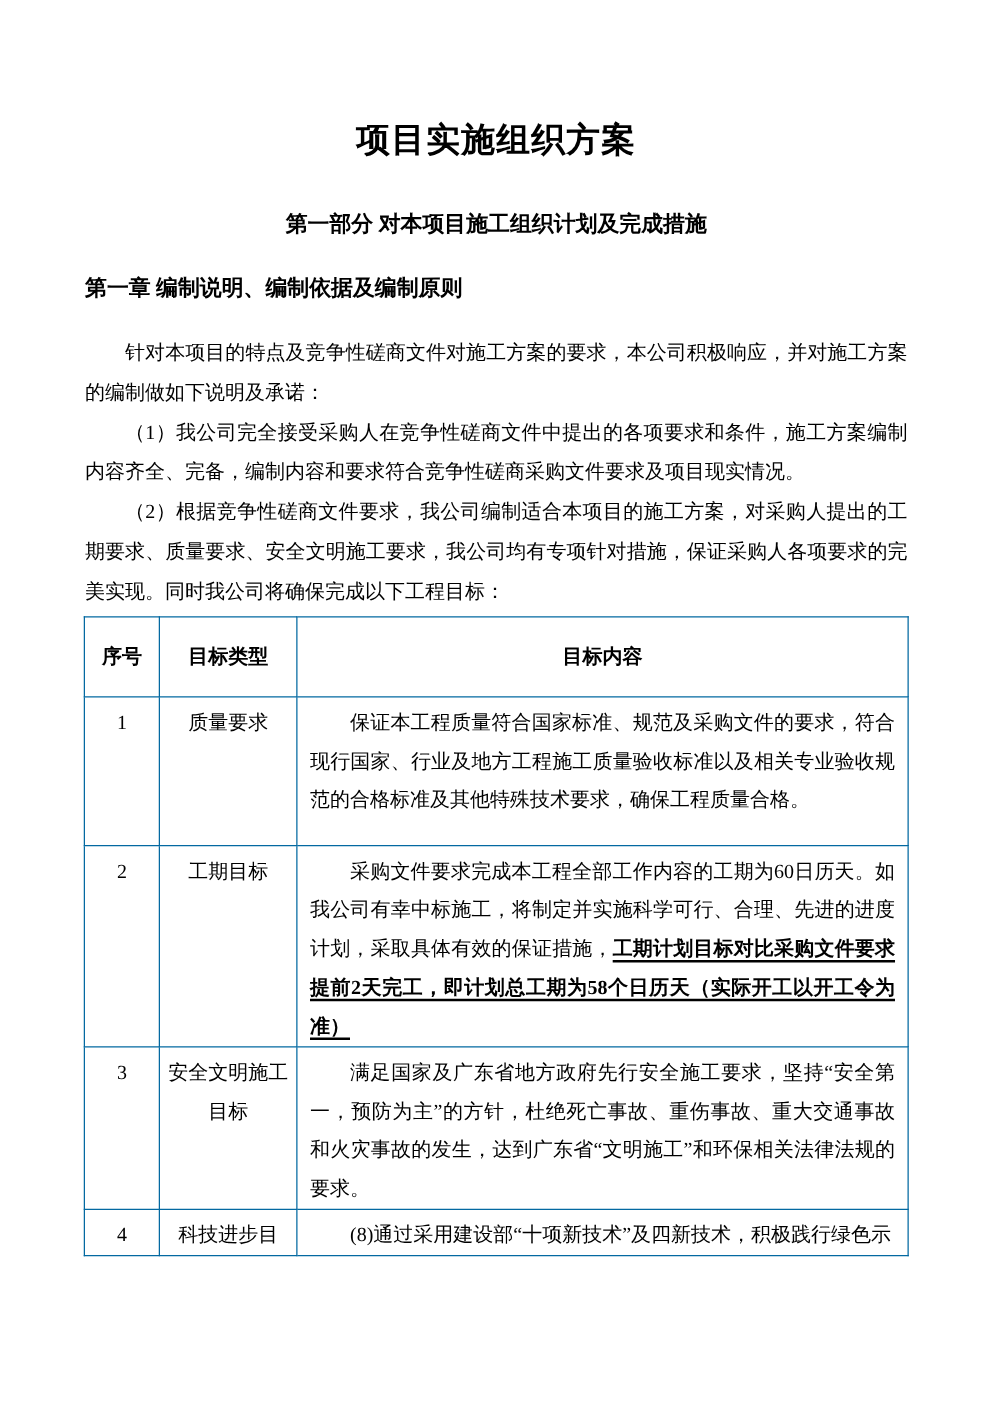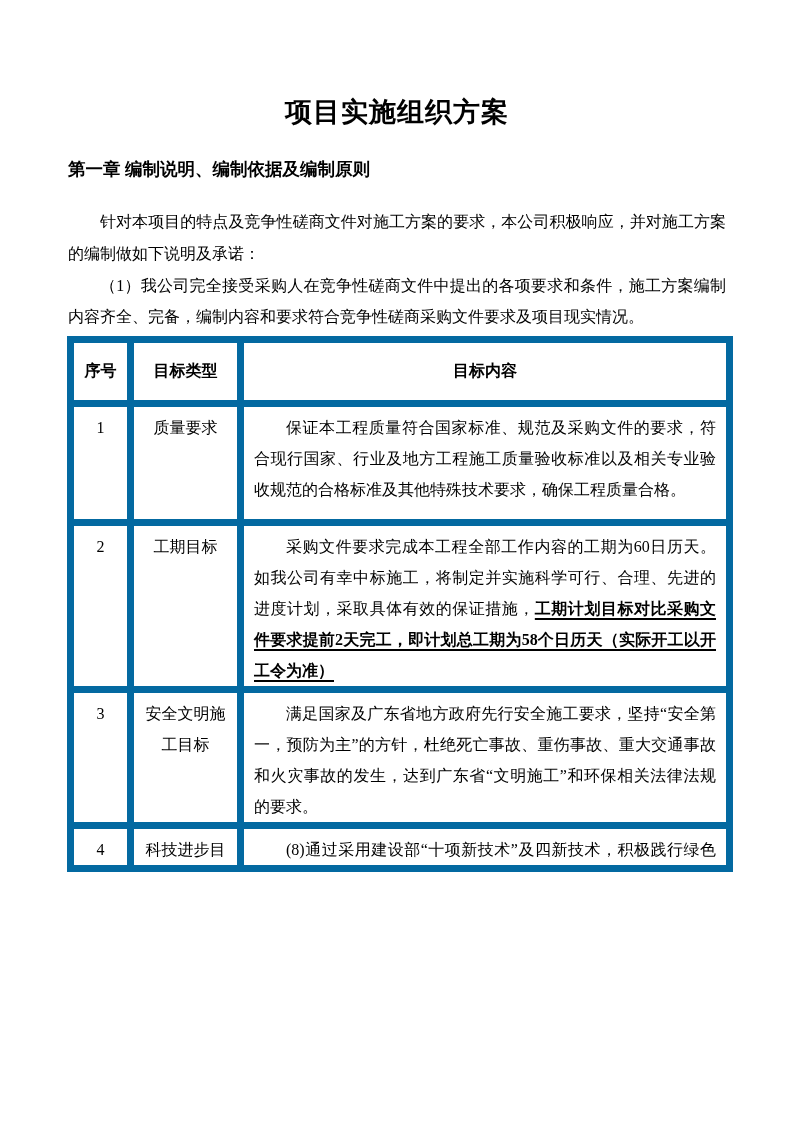--- a/index.html
+++ b/index.html
@@ -59,21 +59,21 @@
     text-indent: 2em;
   }
   table.goals {
     border-collapse: collapse;
     table-layout: fixed;
     width: 659px;
     margin-top: 3px;
     margin-left: -1px;
   }
   table.goals th, table.goals td {
-    border: 7px solid #0369a1;
+    border: 1px solid #0369a1;
     font-size: 16px;
     vertical-align: top;
     box-sizing: border-box;
     padding: 0;
   }
   table.goals col.c-seq  { width: 60px; }
   table.goals col.c-type { width: 110px; }
   table.goals col.c-content { width: 489px; }
   table.goals th {
     height: 64px;
@@ -107,27 +107,29 @@
     text-underline-offset: 4px;
   }
 </style>
 </head>
 <body>
 
 <div class="page">
 
   <h1 class="doc-title">项目实施组织方案</h1>
 
+  <h2 class="h-part">第一部分 对本项目施工组织计划及完成措施</h2>
 
   <h3 class="h-chapter">第一章 编制说明、编制依据及编制原则</h3>
 
 
   <div class="body-block">
     <p class="para">针对本项目的特点及竞争性磋商文件对施工方案的要求，本公司积极响应，并对施工方案的编制做如下说明及承诺：</p>
     <p class="para">（1）我公司完全接受采购人在竞争性磋商文件中提出的各项要求和条件，施工方案编制内容齐全、完备，编制内容和要求符合竞争性磋商采购文件要求及项目现实情况。</p>
+    <p class="para">（2）根据竞争性磋商文件要求，我公司编制适合本项目的施工方案，对采购人提出的工期要求、质量要求、安全文明施工要求，我公司均有专项针对措施，保证采购人各项要求的完美实现。同时我公司将确保完成以下工程目标：</p>
   </div>
 
   <table class="goals">
     <colgroup>
       <col class="c-seq">
       <col class="c-type">
       <col class="c-content">
     </colgroup>
     <thead>
       <tr>

